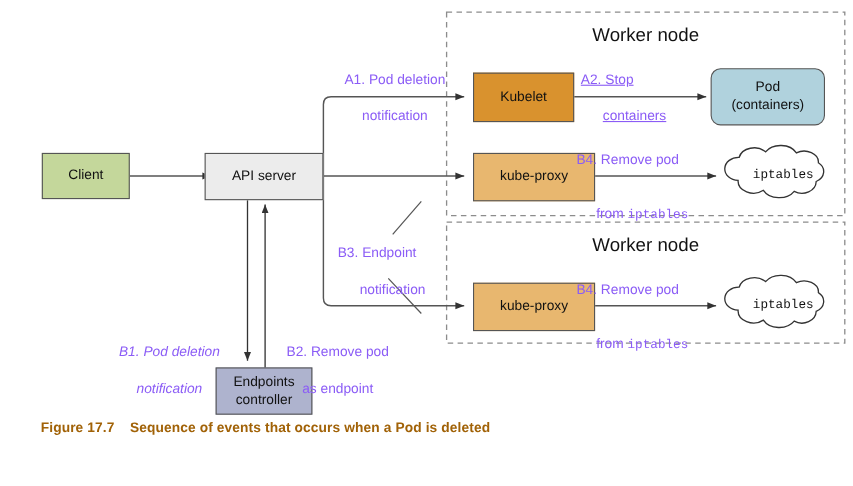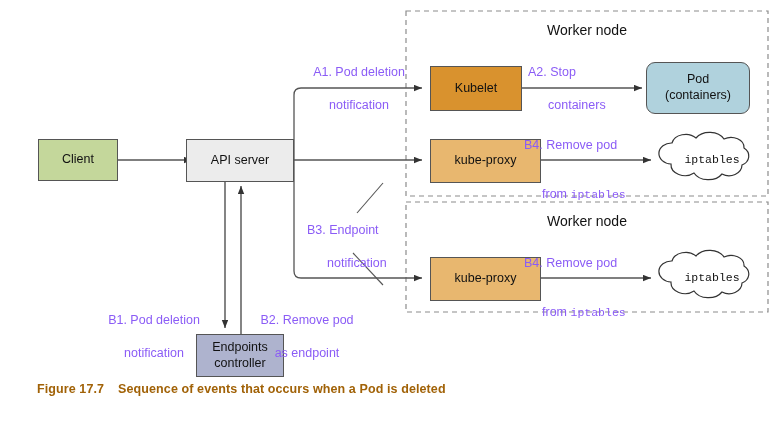--- a/index.html
+++ b/index.html
@@ -44,21 +44,21 @@
     font-size: 12.5px;
     line-height: 1.3;
     color: #8b5cf6;
     z-index: 4;
     white-space: pre-line;
   }
   .label-text.center { text-align: center; }
   .mono { font-family: "Liberation Mono", monospace; font-size: 11.5px; }
   .group-title {
     position: absolute;
-    font-size: 14px;
+    font-size: 17px;
     color: #111111;
     text-align: center;
     z-index: 4;
   }
   .cloud-label {
     position: absolute;
     z-index: 5;
     font-family: "Liberation Mono", monospace;
     font-size: 11.5px;
     color: #111111;
@@ -165,21 +165,21 @@
 
   <div class="cloud-label" style="left:657px; top:153px;">iptables</div>
   <div class="cloud-label" style="left:657px; top:271px;">iptables</div>
 
 
   <div class="label-text center" style="left:298px; top:48px; width:122px;">
     <div>A1. Pod deletion</div>
     <div>notification</div>
   </div>
 
-  <div class="label-text" style="left:528px; top:48px; width:112px;">
+  <div class="label-text" style="left:528px; top:48px; width:112px;text-decoration:underline;">
     <div>A2. Stop</div>
     <div style="padding-left:20px;">containers</div>
   </div>
 
   <div class="label-text" style="left:524px; top:121px; width:128px;">
     <div>B4. Remove pod</div>
     <div style="padding-left:18px;">
       <span>from </span><span class="mono">iptables</span>
     </div>
   </div>
@@ -189,21 +189,21 @@
     <div style="padding-left:18px;">
       <span>from </span><span class="mono">iptables</span>
     </div>
   </div>
 
   <div class="label-text" style="left:307px; top:206px; width:106px;">
     <div>B3. Endpoint</div>
     <div style="padding-left:20px;">notification</div>
   </div>
 
-  <div class="label-text center" style="left:92px; top:296px; width:124px;">
+  <div class="label-text center" style="left:92px; top:296px; width:124px;font-style:italic;">
     <div>B1. Pod deletion</div>
     <div>notification</div>
   </div>
 
   <div class="label-text center" style="left:247px; top:296px; width:120px;">
     <div>B2. Remove pod</div>
     <div>as endpoint</div>
   </div>
 
   <div id="caption">

